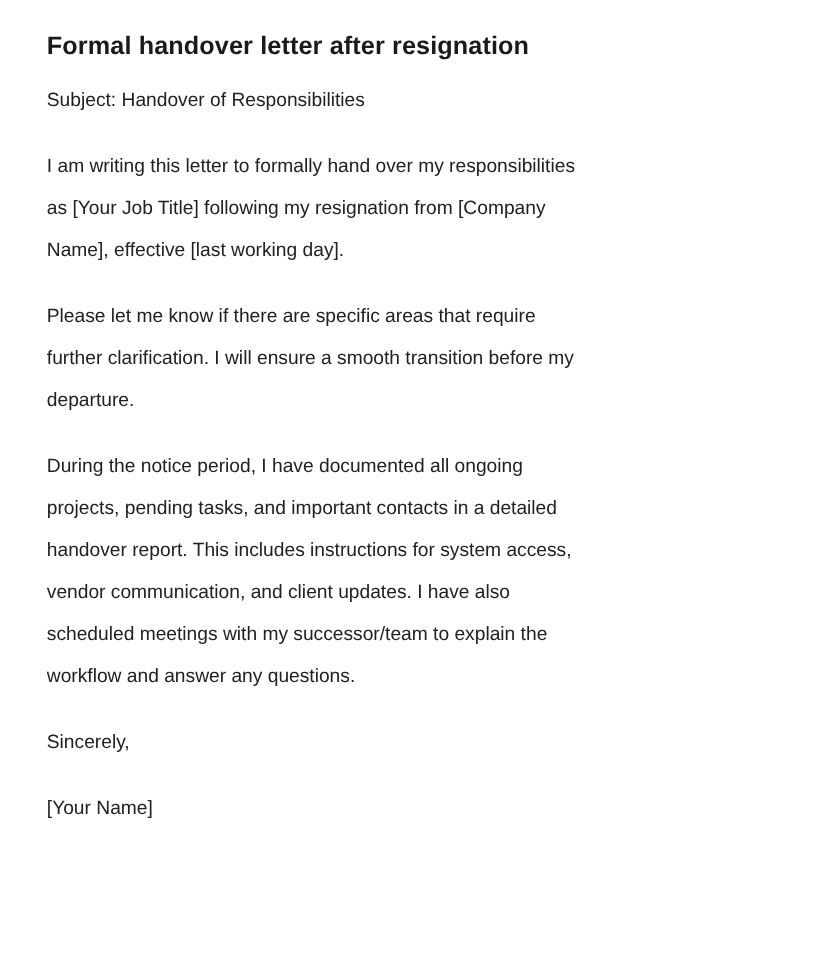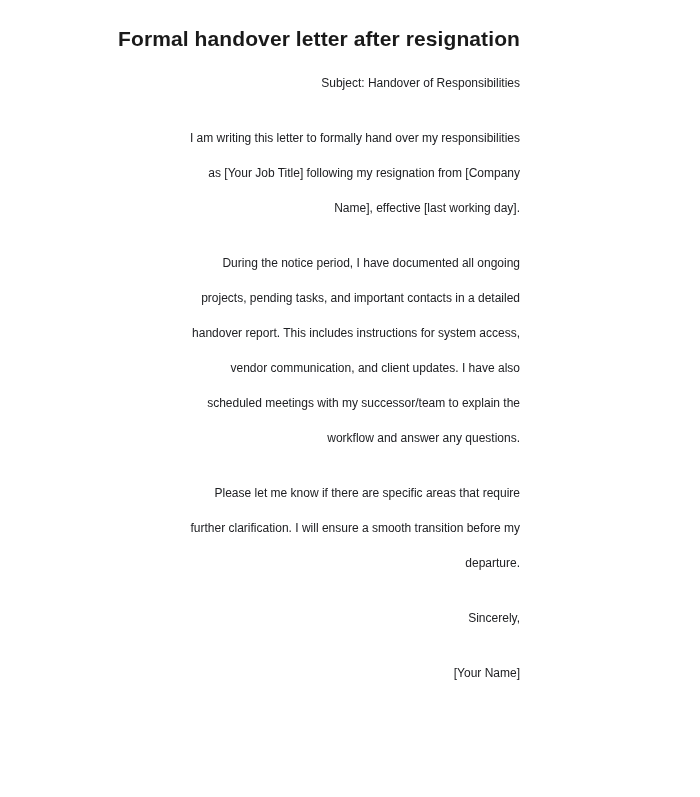--- a/index.html
+++ b/index.html
@@ -7,32 +7,31 @@
       padding: 0;
       background: #ffffff;
       font-family: "Liberation Sans", sans-serif;
     }
     .page {
       width: 560px;
       min-height: 797px;
       box-sizing: border-box;
       padding: 26px 40px 40px 39px;
       background: #ffffff;
-      text-align: right;
     }
     .doc-title {
       font-size: 21px;
       font-weight: 700;
       color: #1a1a1a;
       line-height: 26px;
       margin: 0 0 14px 0;
       letter-spacing: 0.1px;
     }
     .doc-para {
-      font-size: 12px;
+      font-size: 16px;
       font-weight: 400;
       color: #202124;
       line-height: 35px;
       margin: 0 0 20px 0;
       max-width: 620px;
       white-space: pre-line; 
     }
     .doc-para:last-child {
       margin-bottom: 16px;
     }
@@ -44,28 +43,28 @@
 
   <h1 class="doc-title">Formal handover letter after resignation</h1>
 
   <p class="doc-para">Subject: Handover of Responsibilities</p>
 
 
   <p class="doc-para">I am writing this letter to formally hand over my responsibilities
 as [Your Job Title] following my resignation from [Company
 Name], effective [last working day].</p>
 
+  <p class="doc-para">Please let me know if there are specific areas that require
+further clarification. I will ensure a smooth transition before my
+departure.</p>
+
   <p class="doc-para">During the notice period, I have documented all ongoing
 projects, pending tasks, and important contacts in a detailed
 handover report. This includes instructions for system access,
 vendor communication, and client updates. I have also
 scheduled meetings with my successor/team to explain the
 workflow and answer any questions.</p>
-
-  <p class="doc-para">Please let me know if there are specific areas that require
-further clarification. I will ensure a smooth transition before my
-departure.</p>
 
   <p class="doc-para">Sincerely,</p>
 
   <p class="doc-para">[Your Name]</p>
 
 </main>
 
 </body></html>

